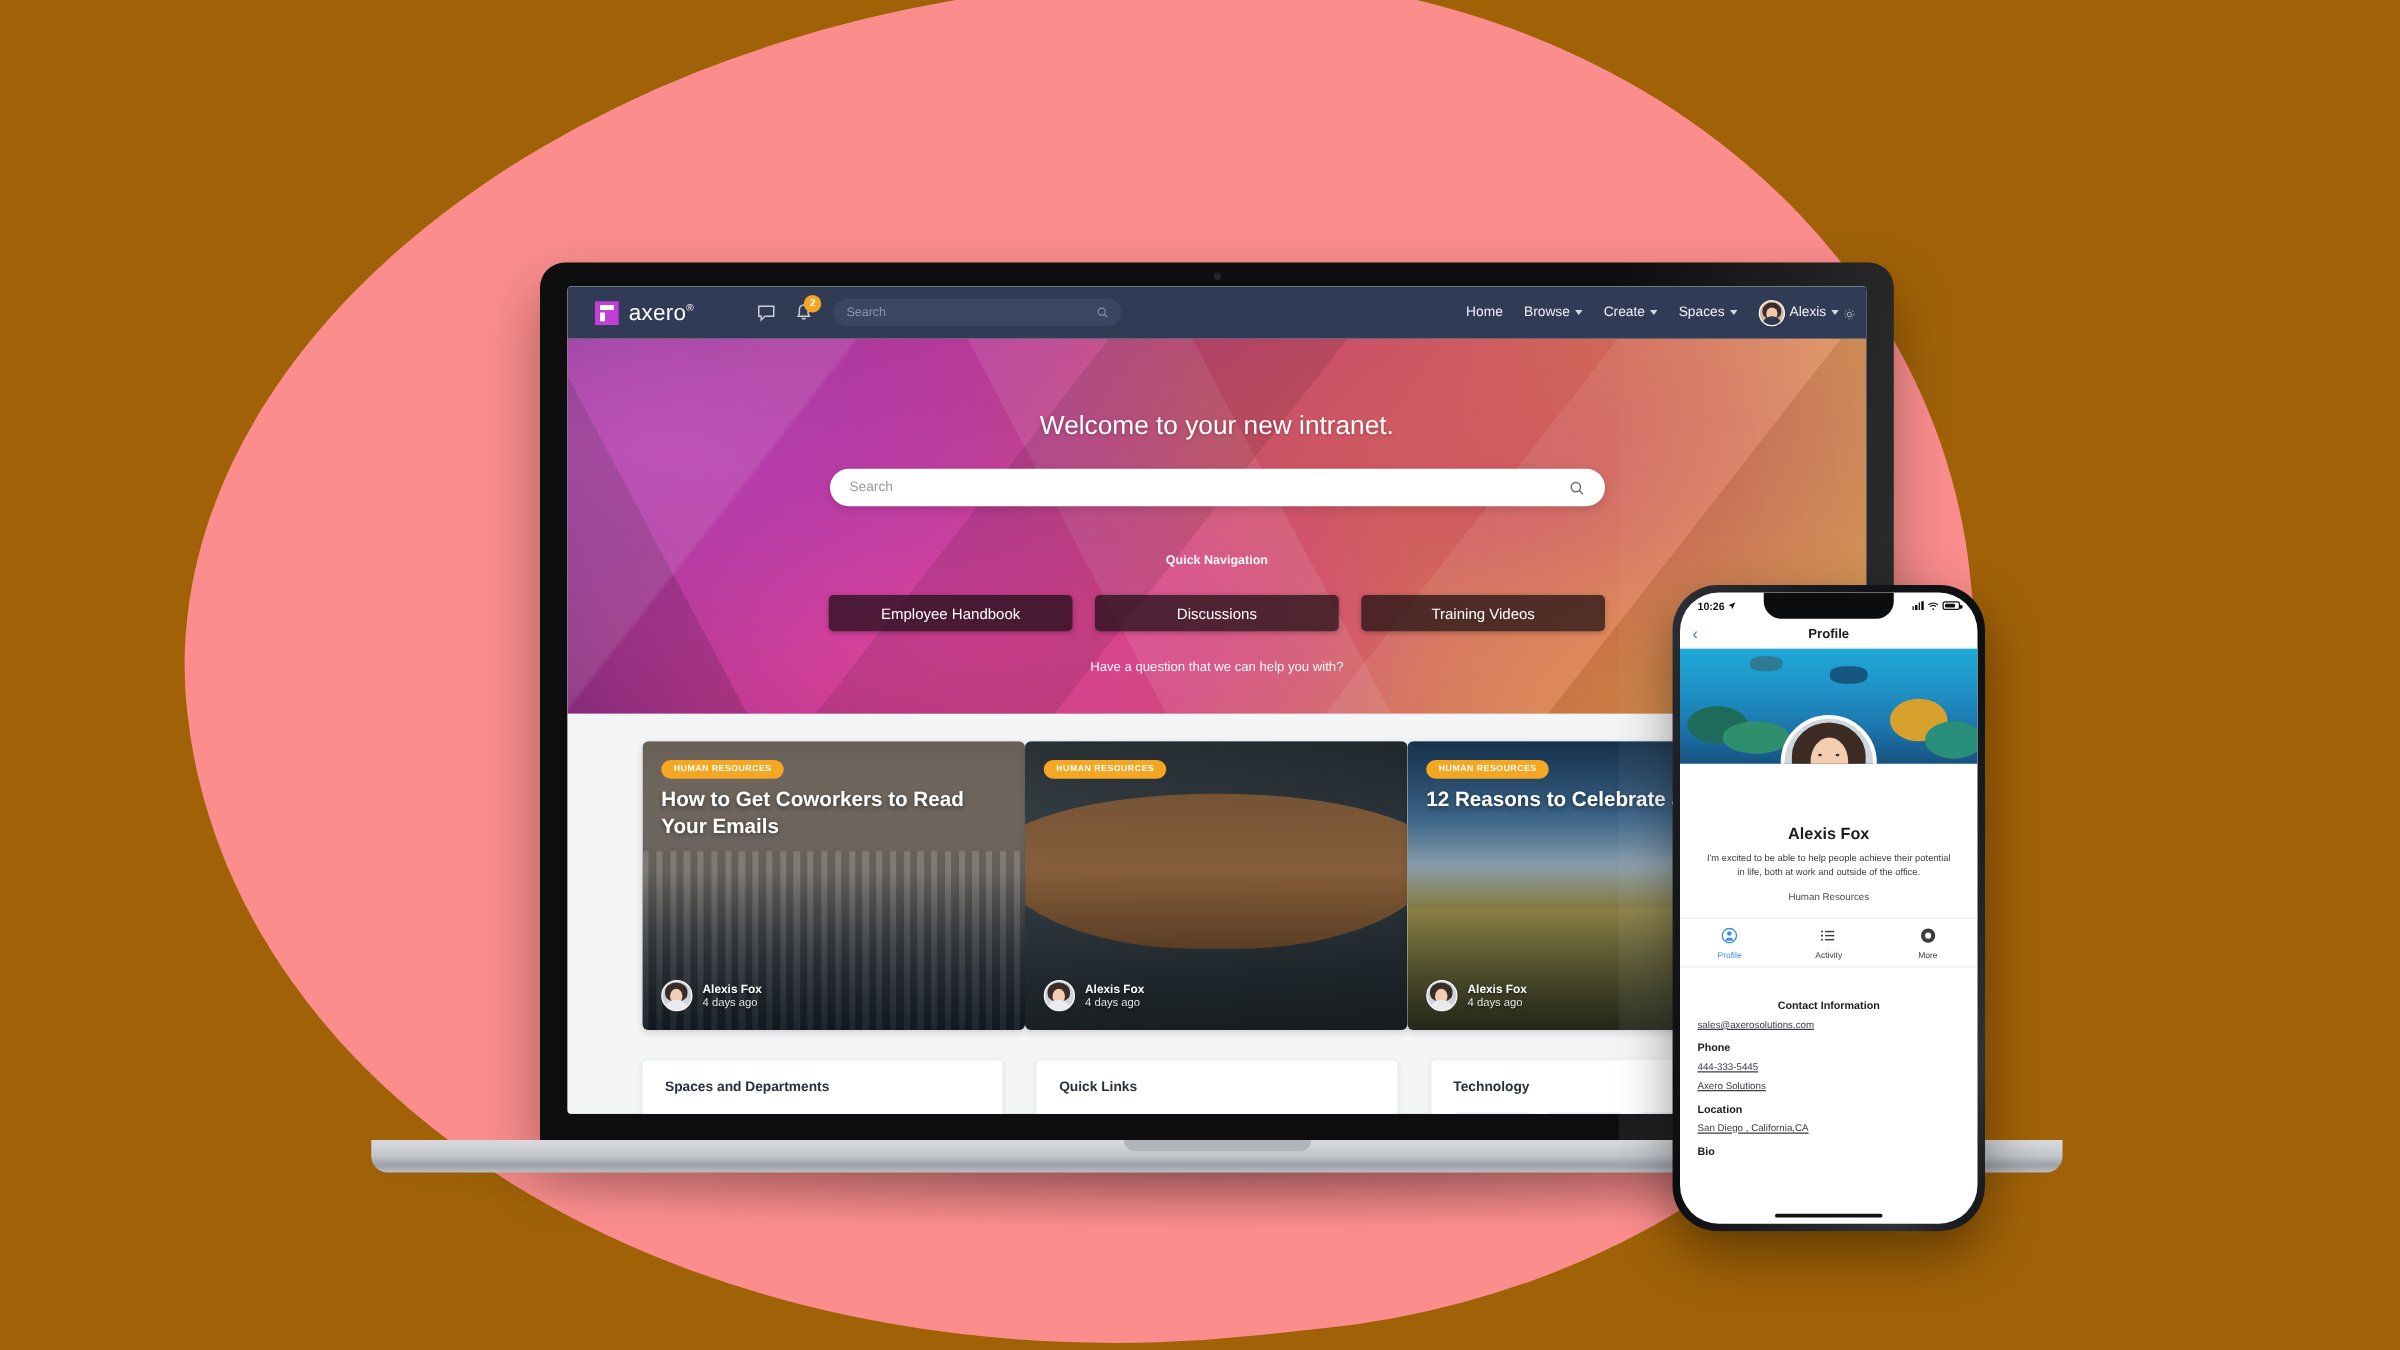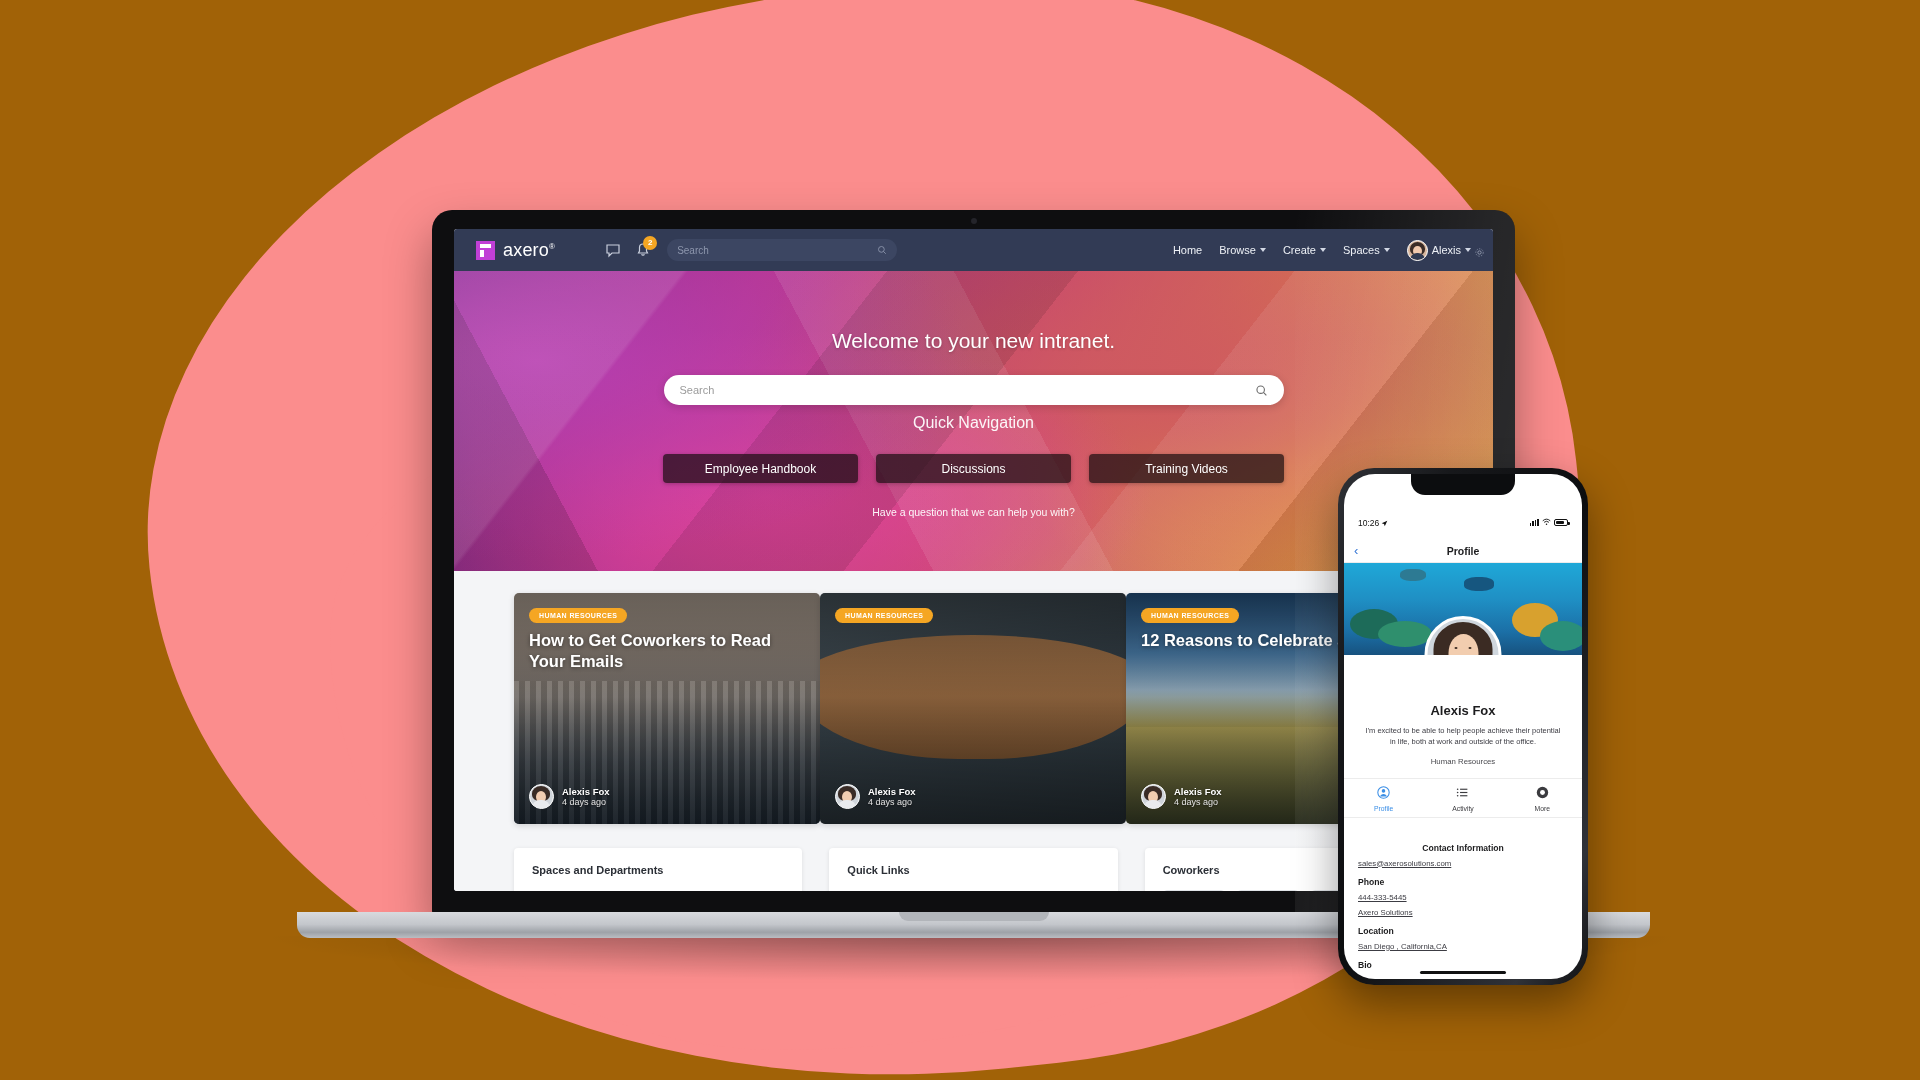--- a/index.html
+++ b/index.html
@@ -131,21 +131,21 @@
     color:#fff; font-size:21px; font-weight:400; margin-top:58px;
     text-shadow:0 1px 3px rgba(0,0,0,.22);
   }
   .hero-search {
     margin-top:22px; width:620px; height:30px; background:#fff;
     border-radius:16px; display:flex; align-items:center;
     padding:0 16px; justify-content:space-between;
     box-shadow:0 2px 8px rgba(0,0,0,.16);
   }
   .hero-search span { color:#9b9b9b; font-size:11px; }
-  .quick-label { color:#fff; font-size:16px; margin-top:9px; font-weight:400; opacity:.95; }
+  .quick-label { color:#fff; font-size:10px; margin-top:38px; font-weight:700; opacity:.95; }
   .quick-row { display:flex; gap:18px; margin-top:22px; }
   .qbtn {
     width:195px; height:29px; border-radius:4px;
     background:rgba(22,12,14,.70);
     color:#fff; font-size:12px;
     display:flex; align-items:center; justify-content:center;
     box-shadow:0 1px 4px rgba(0,0,0,.25);
   }
   .hero-q { color:#fff; font-size:10.5px; margin-top:23px; opacity:.95; }
 
@@ -227,22 +227,22 @@
   }
   .phone-screen {
     position:relative; width:100%; height:100%;
     background:#fff; border-radius:31px; overflow:hidden;
   }
   .p-notch {
     position:absolute; left:50%; top:0; transform:translateX(-50%);
     width:104px; height:21px; background:#0c0d0f; border-radius:0 0 14px 14px; z-index:10;
   }
   .p-status {
-    position:relative; height:21px; display:flex; align-items:flex-start;
-    justify-content:space-between; padding:0 14px; font-size:8.5px; color:#111; font-weight:400;margin-top:44px;
+    position:relative; height:21px; display:flex; align-items:center;
+    justify-content:space-between; padding:0 14px; font-size:8.5px; color:#111; font-weight:700;
   }
   .p-status .left { display:flex; align-items:center; gap:2px; }
   .p-status .right { display:flex; align-items:center; gap:3px; }
   .bars { display:flex; align-items:flex-end; gap:1px; height:7px; }
   .bars i { width:1.6px; background:#111; display:block; }
   .bars i:nth-child(1){height:3px;} .bars i:nth-child(2){height:4.4px;}
   .bars i:nth-child(3){height:5.8px;} .bars i:nth-child(4){height:7px;}
   .batt { width:14px;height:7px;border:1px solid #111;border-radius:2px;position:relative; }
   .batt::before{content:"";position:absolute;left:1px;top:1px;bottom:1px;right:3px;background:#111;border-radius:1px;}
   .batt::after{content:"";position:absolute;right:-2.5px;top:2px;width:1.5px;height:3px;background:#111;border-radius:0 1px 1px 0;}
@@ -447,21 +447,21 @@
               <div class="w-title">Spaces and Departments</div>
 
             </div>
 
             <div class="widget">
               <div class="w-title">Quick Links</div>
 
             </div>
 
             <div class="widget">
-              <div class="w-title">Coworkers</div>
+              <div class="w-title">Technology</div>
               <div class="launch-grid">
                 <span class="launch-tile"></span>
                 <span class="launch-tile"></span>
                 <span class="launch-tile"></span>
               </div>
             </div>
           </div>
         </div>
 
       </div>

